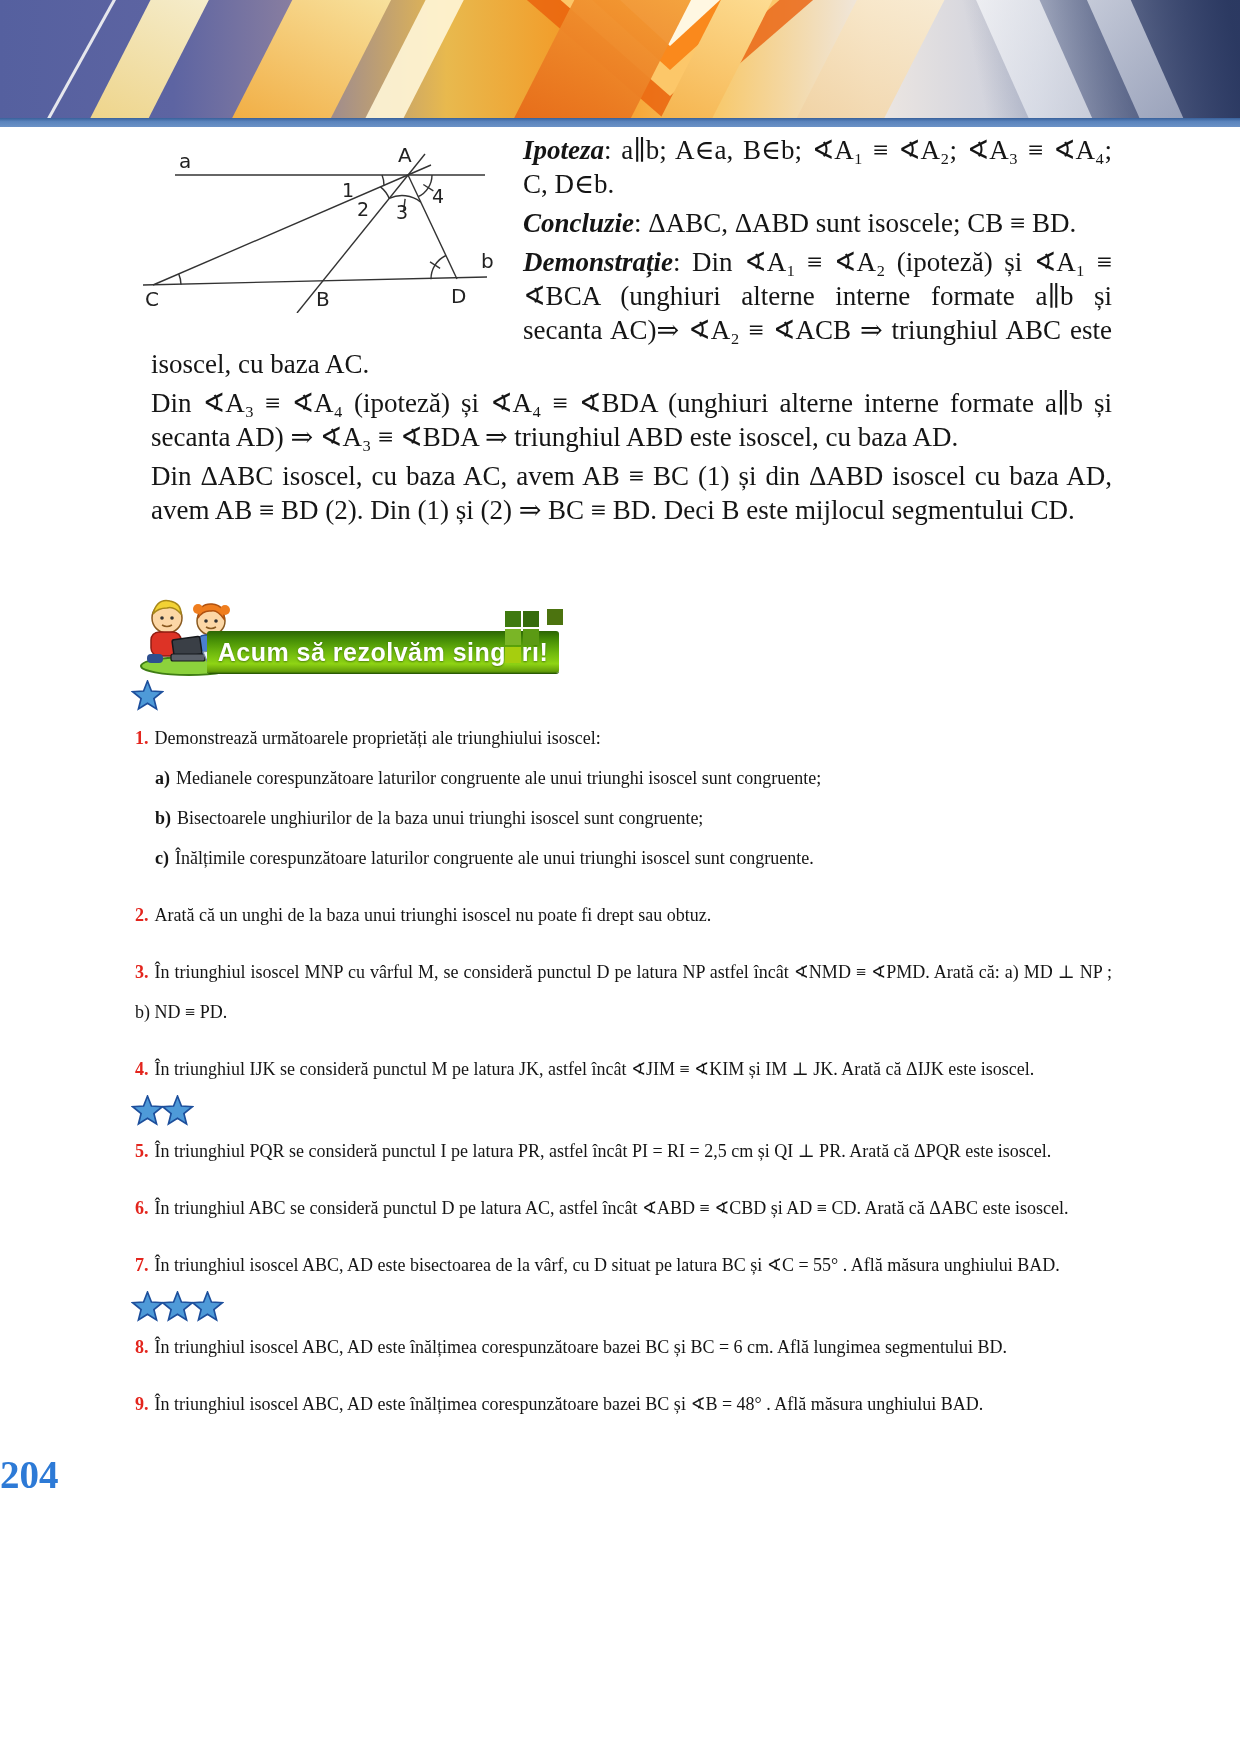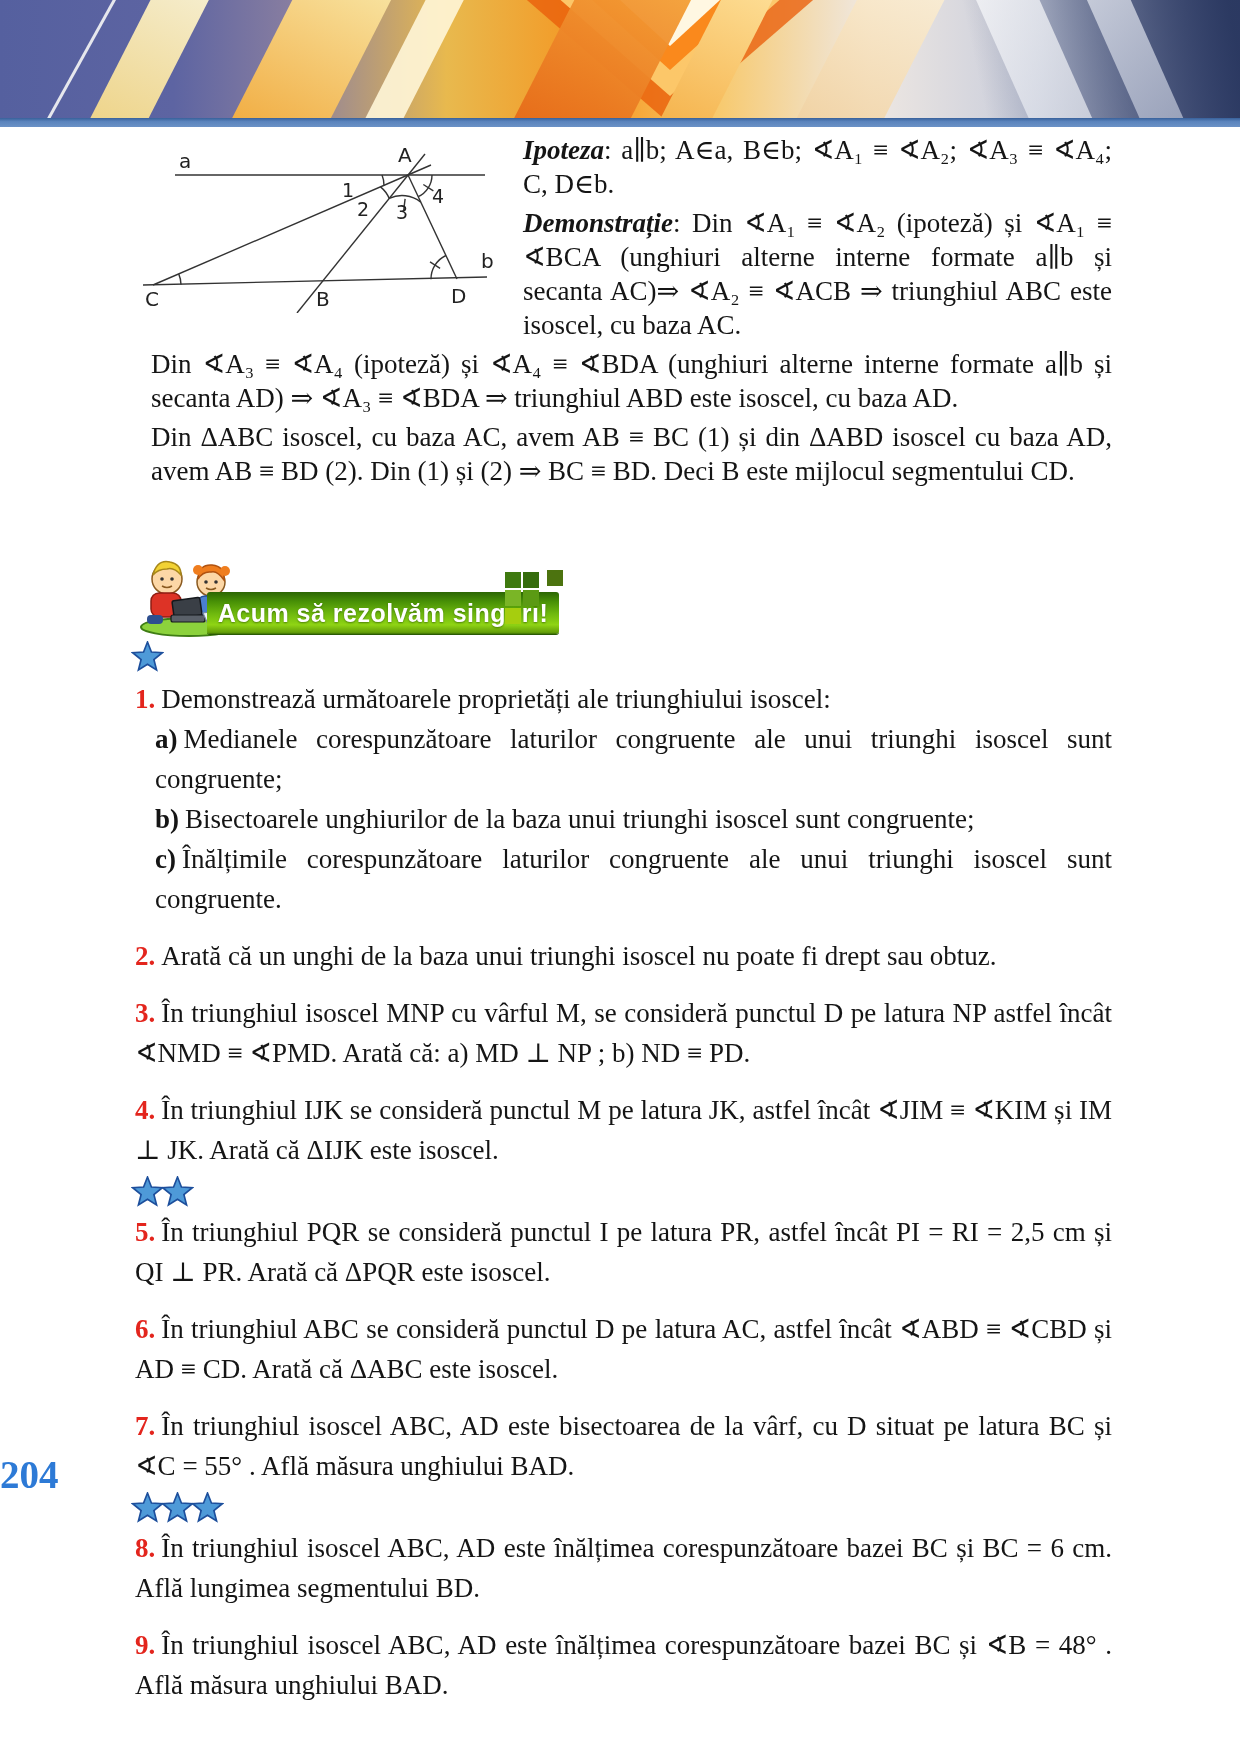--- a/index.html
+++ b/index.html
@@ -48,21 +48,21 @@
   .sq1{left:370px;top:15px;background:#3f7a10;}
   .sq2{left:388px;top:15px;background:#356c0c;}
   .sq3{left:412px;top:13px;background:#4c730f;}
   .sq4{left:370px;top:33px;background:#7ab526;}
   .sq5{left:388px;top:33px;background:#5b9a14;}
   .sq6{left:370px;top:51px;background:#a6ce0e;}
   
   .stars{height:34px;margin:6px 0 2px -4px;}
   .stars svg{margin-right:-7px;vertical-align:top;}
   
-  .ex{font-size:27px;line-height:40px;text-align:justify;margin:17px 0 0 0;}
+  .ex{font-size:18px;line-height:40px;text-align:justify;margin:17px 0 0 0;}
   .ex .num{color:#e3251d;font-weight:bold;margin-right:6px;}
   .ex .sub{display:block;margin-left:20px;}
   .ex .sublabel{font-weight:bold;margin-right:6px;}
   
   .fig-label{font-family:"DejaVu Sans","Liberation Sans",sans-serif;font-size:20px;fill:#222;}
   .fig-num{font-family:"DejaVu Sans","Liberation Sans",sans-serif;font-size:19px;fill:#222;}
   
   .pagenum{position:absolute;left:0;width:100%;top:1452px;text-align:left;
     color:#2d7ad6;font-weight:bold;font-size:39px;}
 </style>
@@ -123,20 +123,21 @@
         <text class="fig-label" x="181" y="171">B</text>
         <text class="fig-label" x="316" y="168">D</text>
         <text class="fig-num" x="207" y="62">1</text>
         <text class="fig-num" x="222" y="81">2</text>
         <text class="fig-num" x="261" y="84">3</text>
         <text class="fig-num" x="297" y="68">4</text>
       </svg>
     </div>
 
     <p><span class="label-bi">Ipoteza</span><span>: a∥b; A∈a, B∈b; ∢A₁ ≡ ∢A₂;  ∢A₃ ≡ ∢A₄; C, D∈b.</span></p>
+    <p><span class="label-bi">Concluzie</span><span>: ΔABC, ΔABD sunt isoscele; CB ≡ BD.</span></p>
     <p><span class="label-bi">Demonstrație</span><span>: Din ∢A₁ ≡ ∢A₂ (ipoteză) și ∢A₁ ≡ ∢BCA (unghiuri alterne interne formate a∥b și secanta AC)⇒ ∢A₂ ≡ ∢ACB ⇒ triunghiul ABC este isoscel, cu baza AC.</span></p>
     <p>Din ∢A₃ ≡ ∢A₄ (ipoteză) și ∢A₄ ≡ ∢BDA (unghiuri alterne interne formate a∥b și secanta AD) ⇒ ∢A₃ ≡ ∢BDA ⇒ triunghiul ABD este isoscel, cu baza AD.</p>
     <p>Din ΔABC isoscel, cu baza AC, avem AB ≡ BC (1) și din ΔABD isoscel cu baza AD, avem AB ≡ BD (2). Din (1) și (2) ⇒ BC ≡ BD. Deci B este mijlocul segmentului CD.</p>
     <div style="clear:both"></div>
   </div>
 
   <div class="banner">
     <svg class="kids" width="104" height="82" viewBox="0 0 104 82">
 
       <ellipse cx="52" cy="72" rx="48" ry="9" fill="#8cd23c" stroke="#3f7d14" stroke-width="2"></ellipse>

